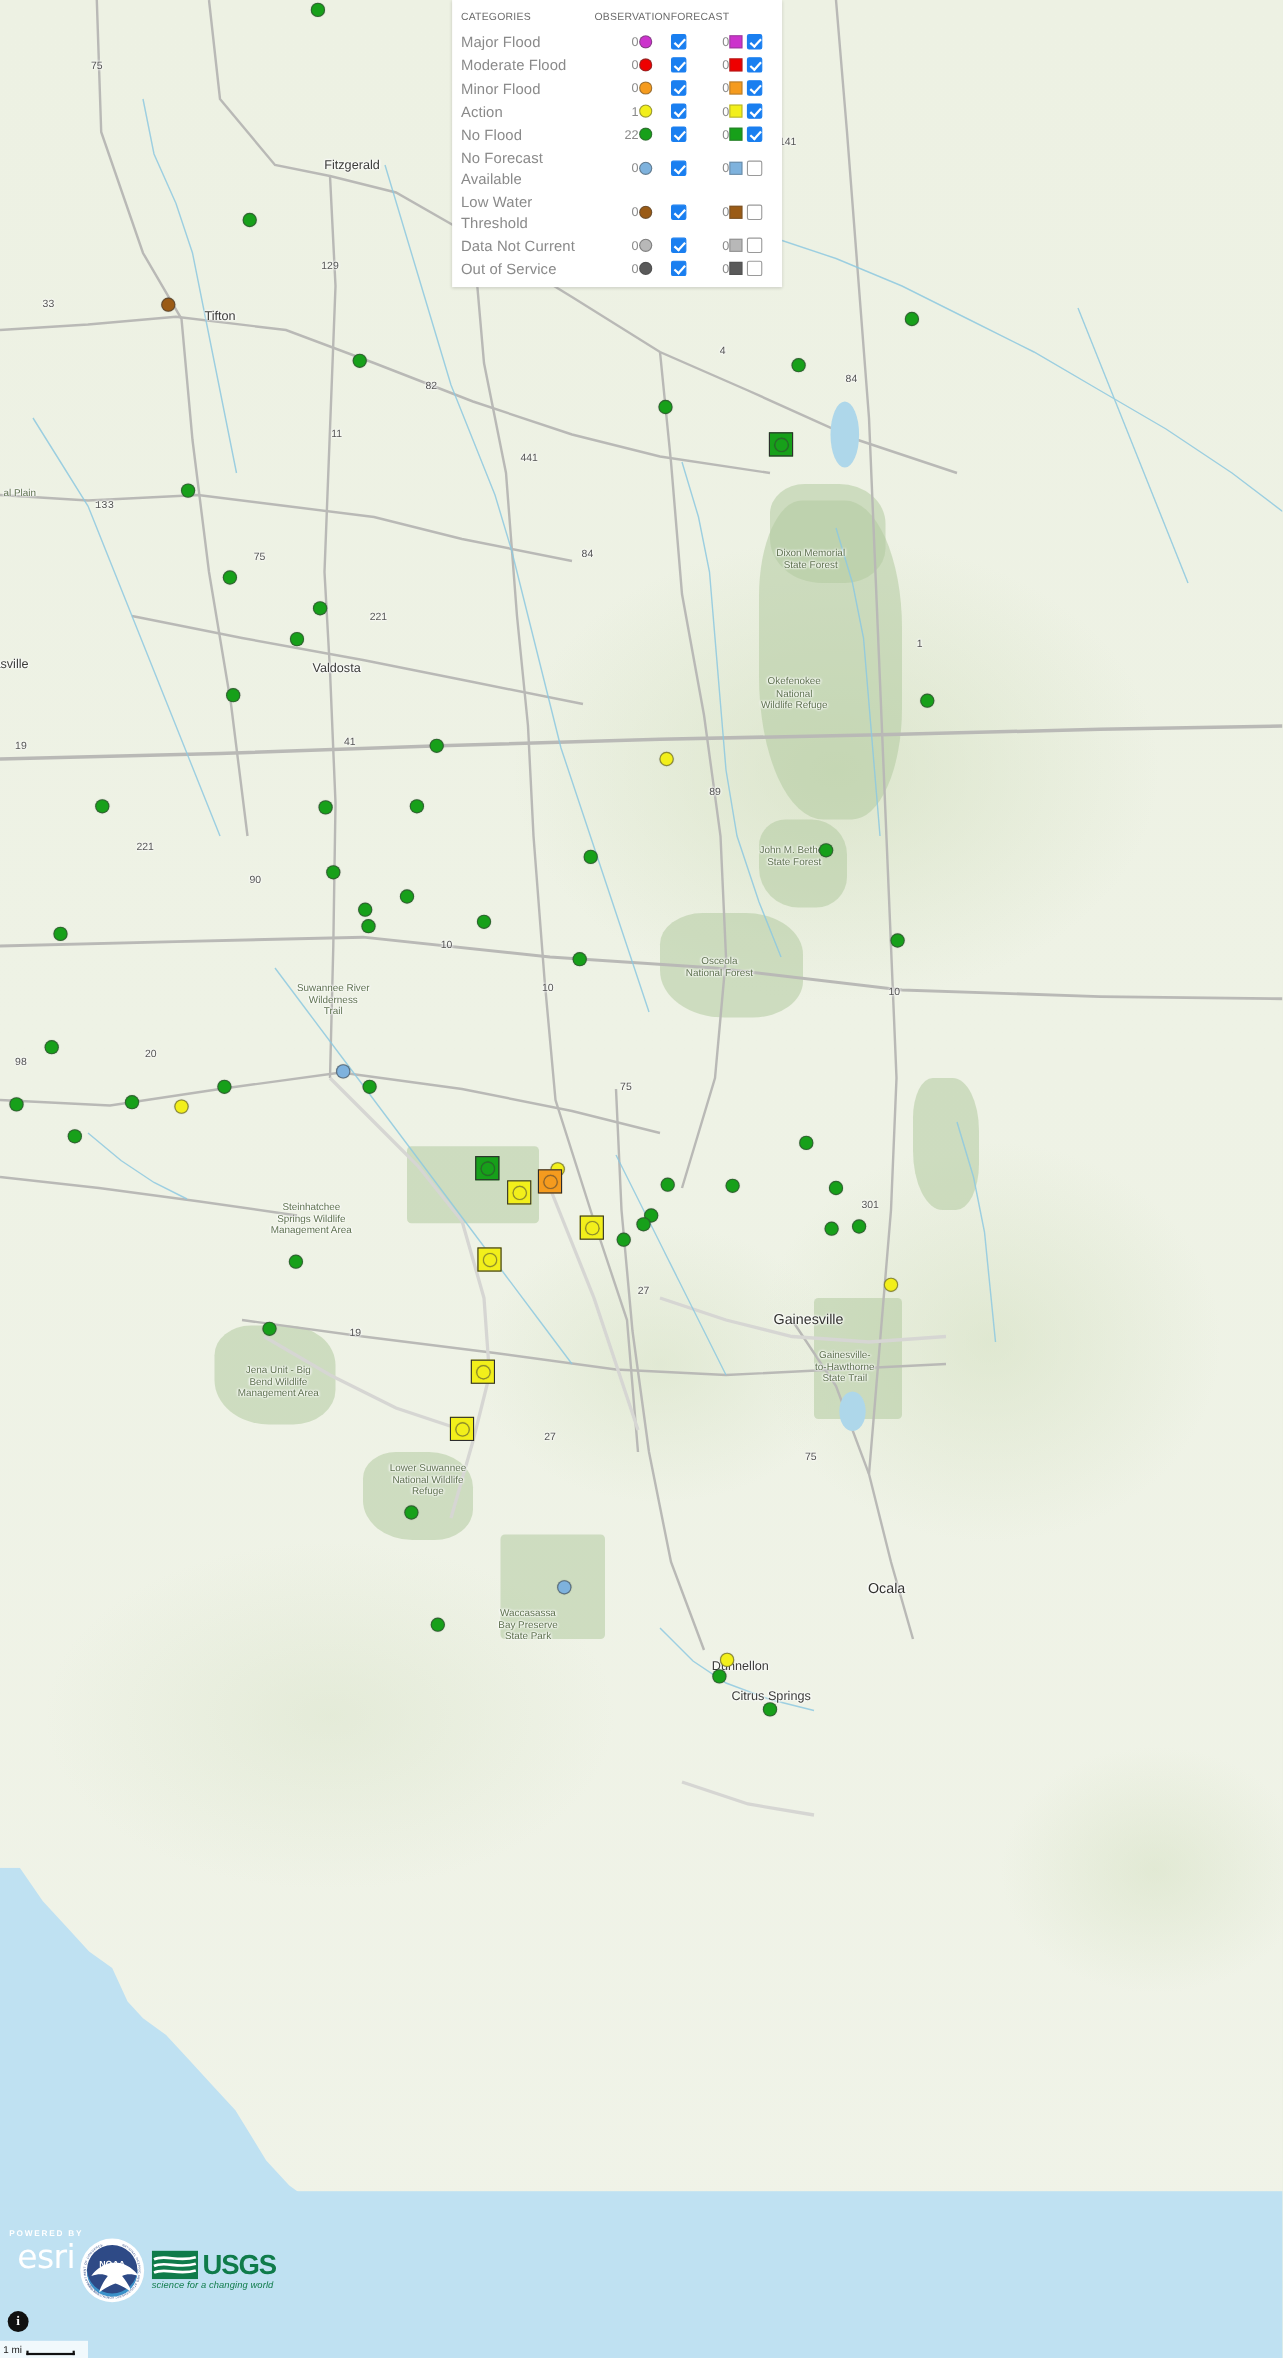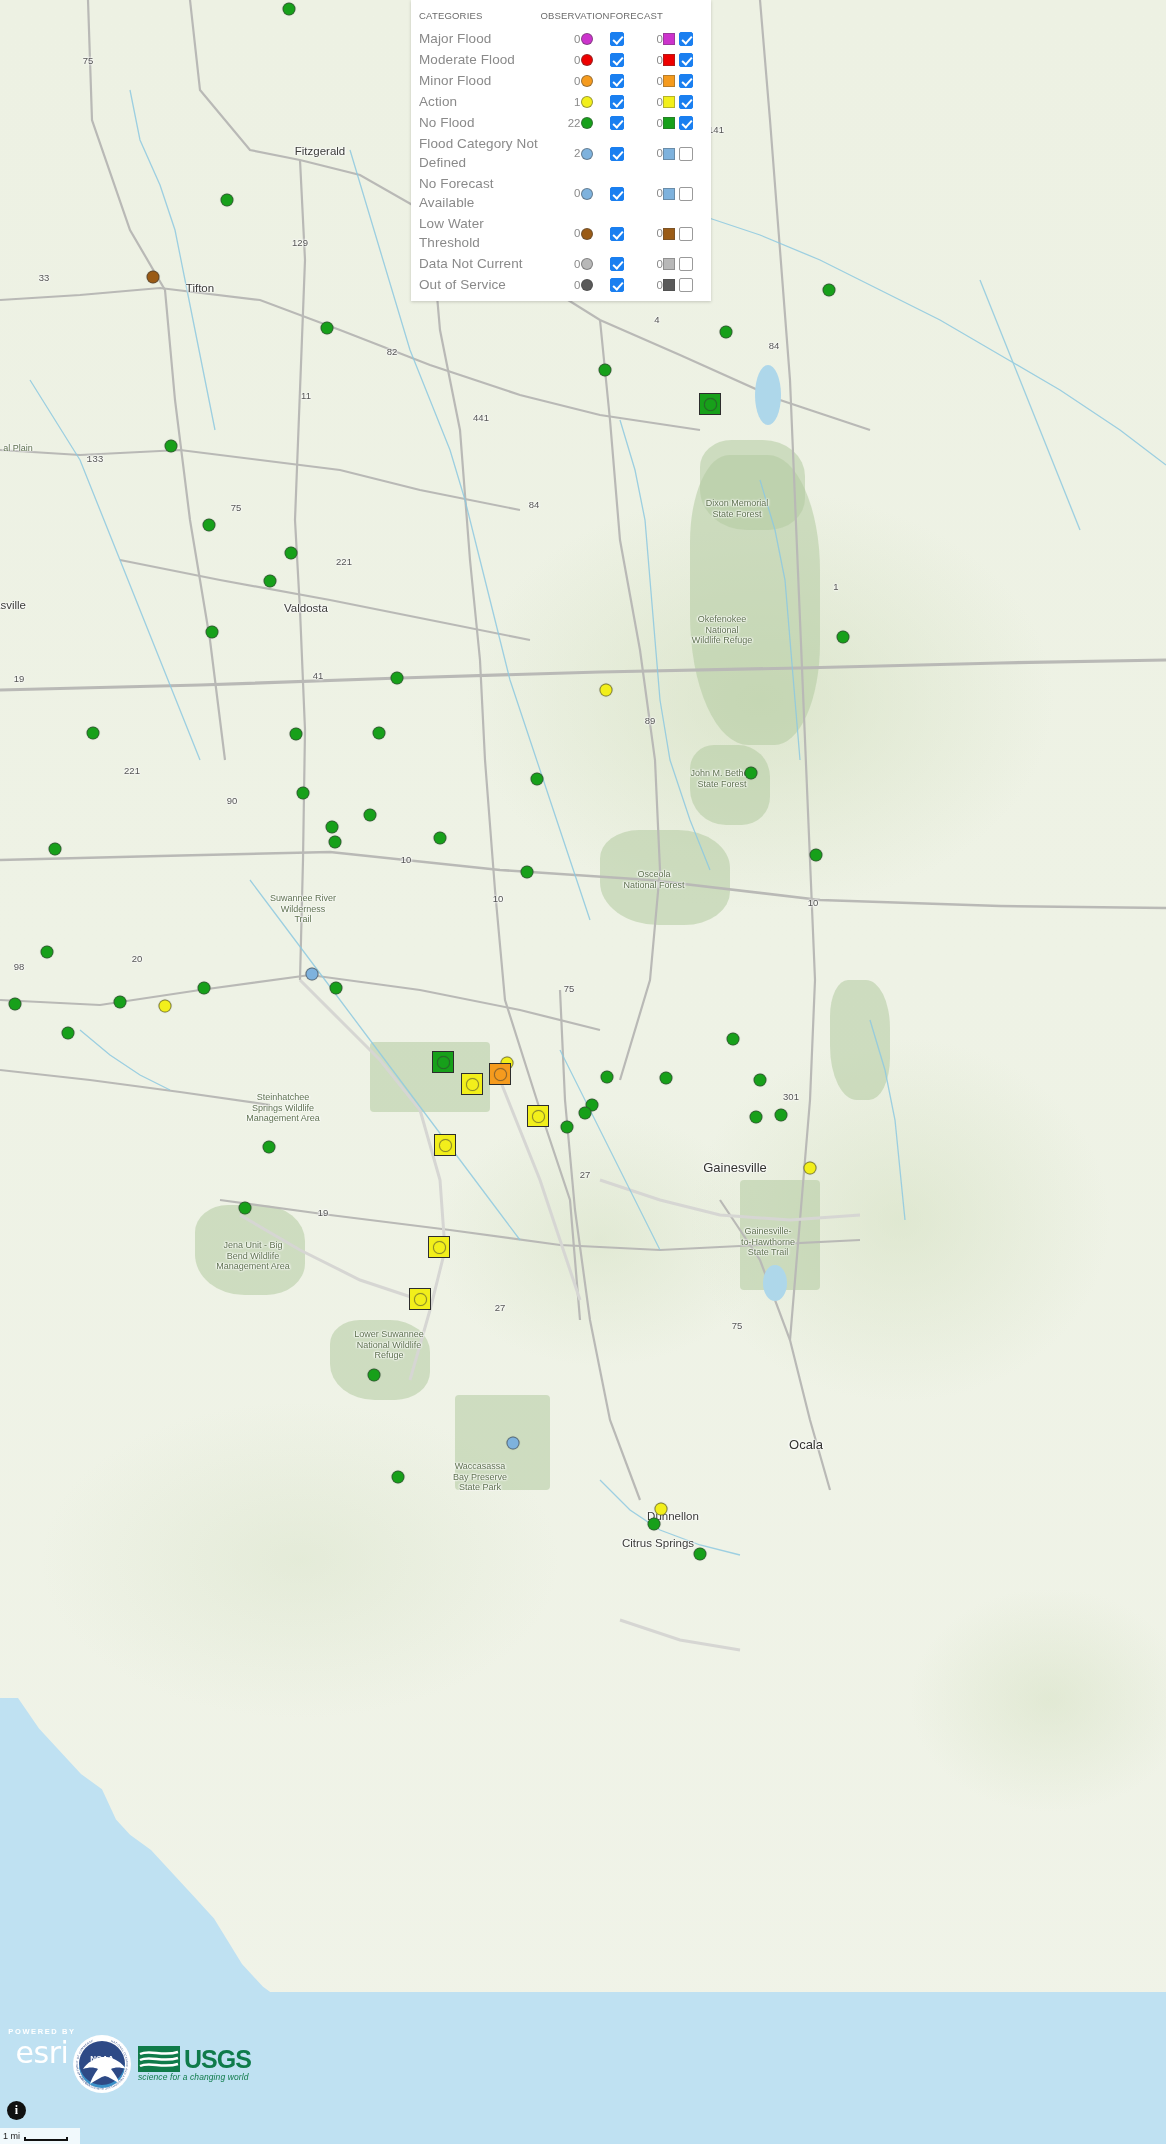--- a/index.html
+++ b/index.html
@@ -228,24 +228,24 @@
 
   <div class="ocean"></div>
   <div class="ocean2"></div>
   <div class="bottombar"></div>
 
   <div id="labels">
       <div class="lbl city" style="left: 320px; top: 151px;">Fitzgerald</div>
       <div class="lbl city" style="left: 200px; top: 288px;">Tifton</div>
       <div class="lbl city" style="left: 306px; top: 608px;">Valdosta</div>
       <div class="lbl city" style="left: 10px; top: 605px;">asville</div>
-      <div class="lbl bigcity" style="left: 735px; top: 1167px;">Gainesville</div>
+      <div class="lbl bigcity" style="left: 735px; top: 1199px;">Gainesville</div>
       <div class="lbl bigcity" style="left: 806px; top: 1444px;">Ocala</div>
       <div class="lbl city" style="left: 673px; top: 1516px;">Dunnellon</div>
-      <div class="lbl city" style="left: 658px; top: 1543px;">Citrus Springs</div>
+      <div class="lbl city" style="left: 701px; top: 1543px;">Citrus Springs</div>
       <div class="lbl park" style="left: 737px; top: 508px;">Dixon Memorial
 State Forest</div>
       <div class="lbl park" style="left: 722px; top: 630px;">Okefenokee
 National
 Wildlife Refuge</div>
       <div class="lbl park" style="left: 722px; top: 778px;">John M. Bethea
 State Forest</div>
       <div class="lbl park" style="left: 654px; top: 879px;">Osceola
 National Forest</div>
       <div class="lbl park" style="left: 303px; top: 909px;">Suwannee River
@@ -556,29 +556,20 @@
         <tr>
           <td class="cat-label">No Flood</td>
           <td class="cnt">22</td>
           <td class="swatchcell"><span class="sw-circle" style="background: rgb(23, 160, 26);"></span></td>
           <td class="chkcell"><span class="chk on"></span></td>
           <td class="cnt">0</td>
           <td class="swatchcell"><span class="sw-square" style="background: rgb(23, 160, 26);"></span></td>
           <td class="chkcell"><span class="chk on"></span></td>
         </tr>
         <tr>
-          <td class="cat-label" style="line-height: 19px;">Flood Category Not Defined</td>
-          <td class="cnt">2</td>
-          <td class="swatchcell"><span class="sw-circle" style="background: rgb(126, 178, 221);"></span></td>
-          <td class="chkcell"><span class="chk on"></span></td>
-          <td class="cnt">0</td>
-          <td class="swatchcell"><span class="sw-square" style="background: rgb(126, 178, 221);"></span></td>
-          <td class="chkcell"><span class="chk off"></span></td>
-        </tr>
-        <tr>
           <td class="cat-label" style="line-height: 19px;">No Forecast Available</td>
           <td class="cnt">0</td>
           <td class="swatchcell"><span class="sw-circle" style="background: rgb(126, 178, 221);"></span></td>
           <td class="chkcell"><span class="chk on"></span></td>
           <td class="cnt">0</td>
           <td class="swatchcell"><span class="sw-square" style="background: rgb(126, 178, 221);"></span></td>
           <td class="chkcell"><span class="chk off"></span></td>
         </tr>
         <tr>
           <td class="cat-label" style="line-height: 19px;">Low Water Threshold</td>

